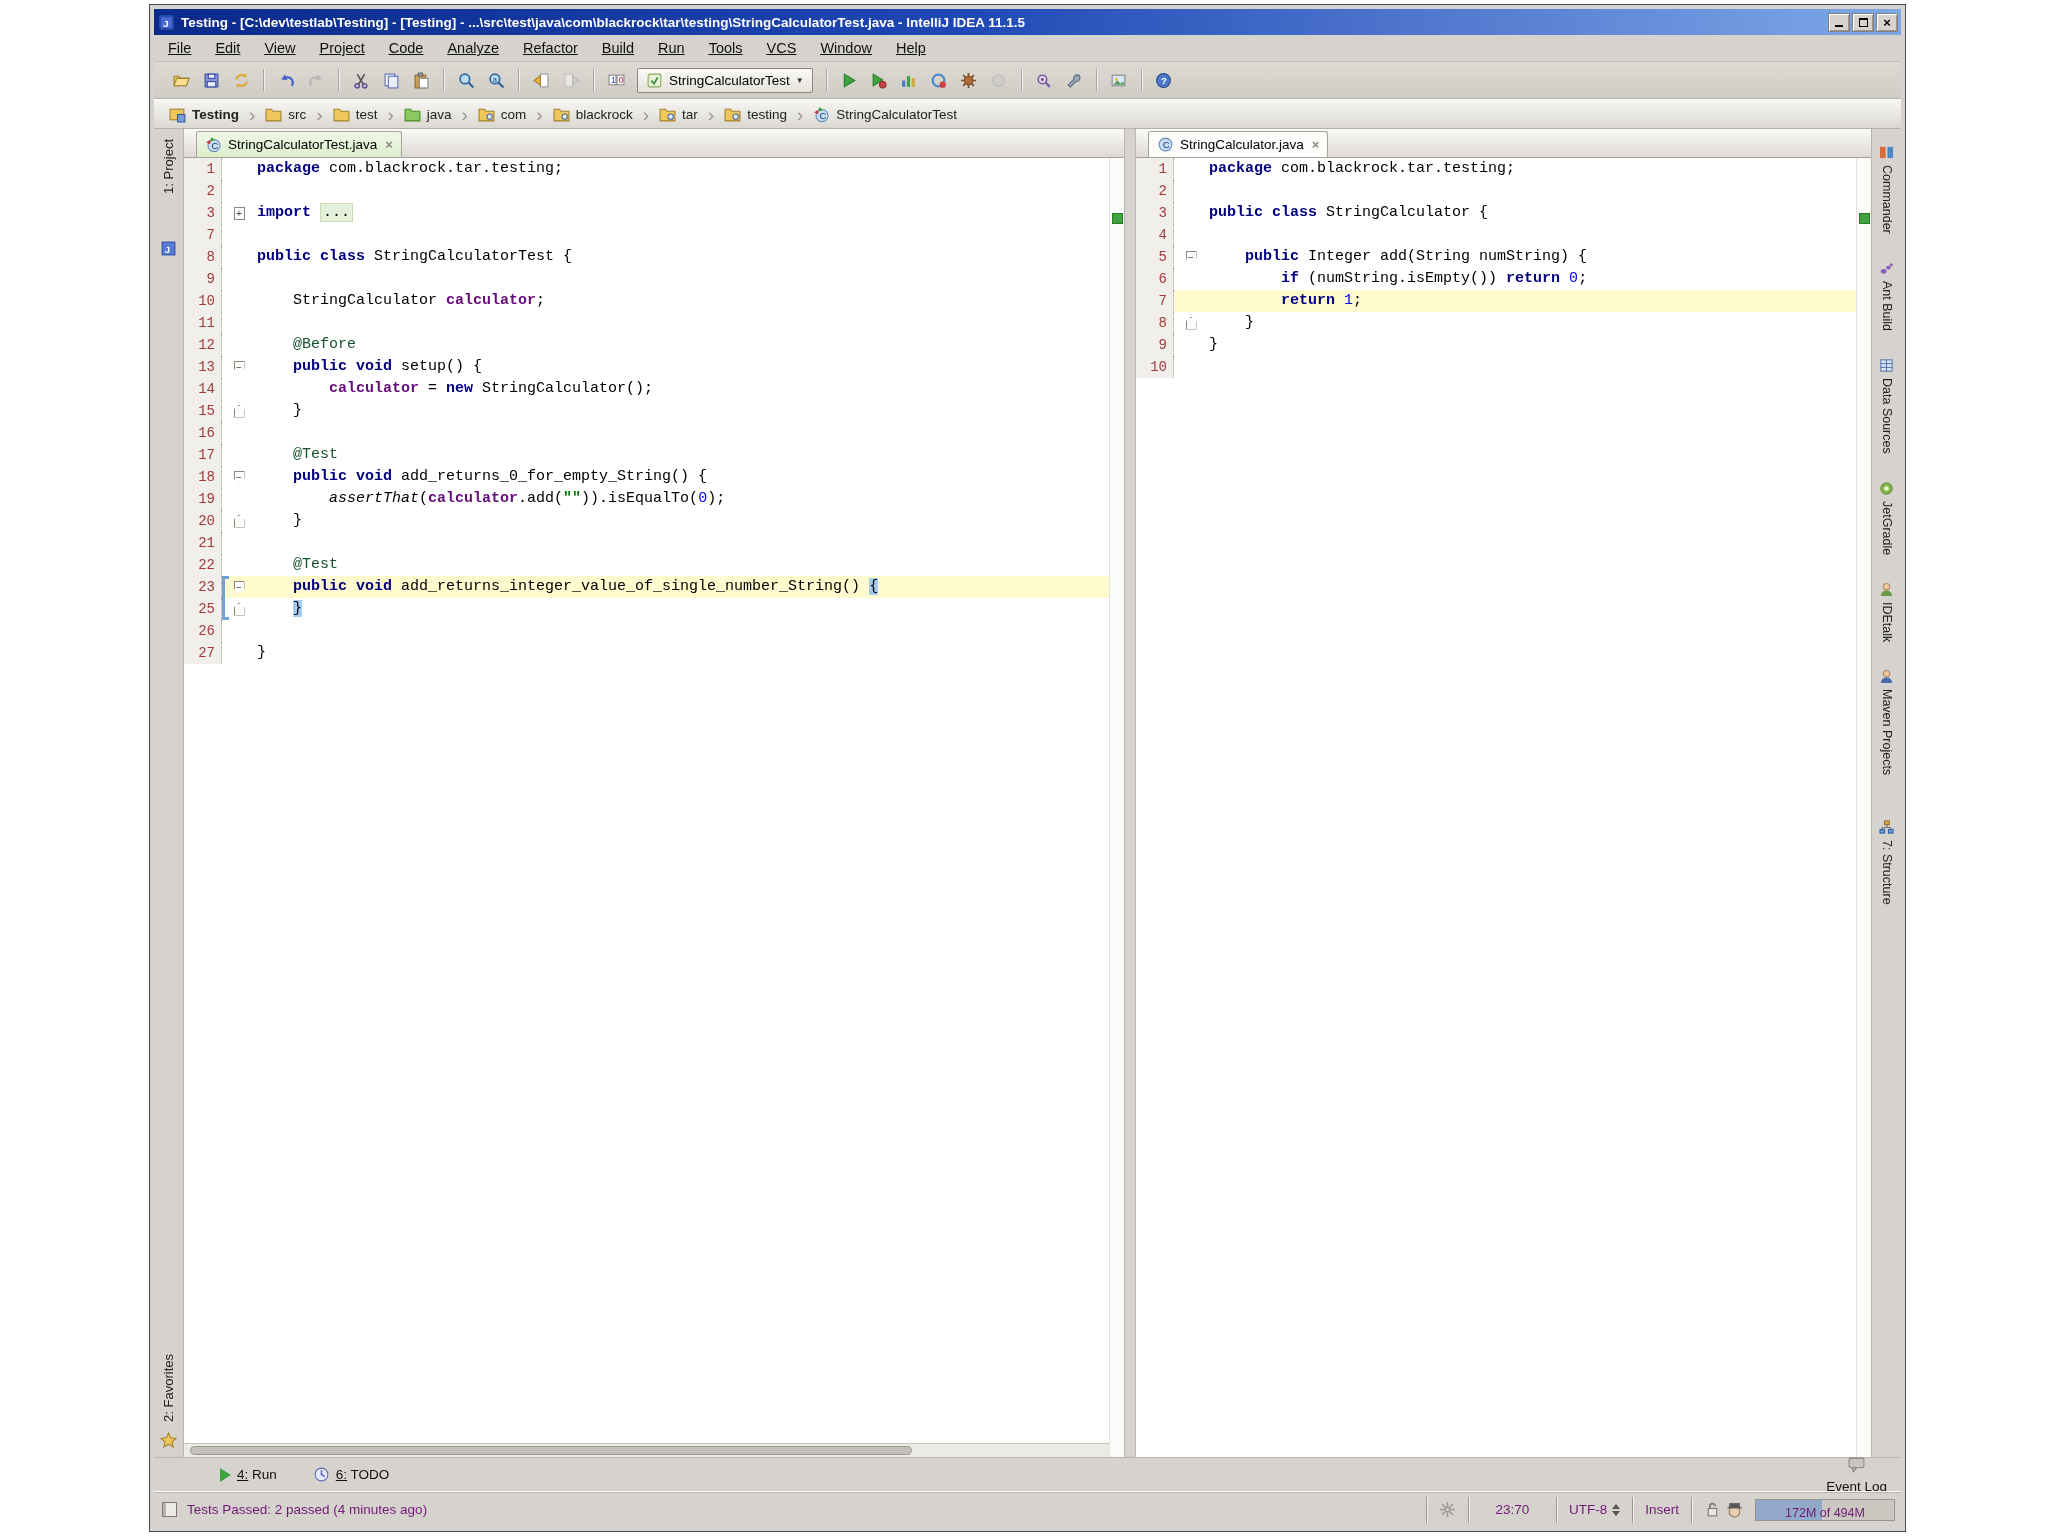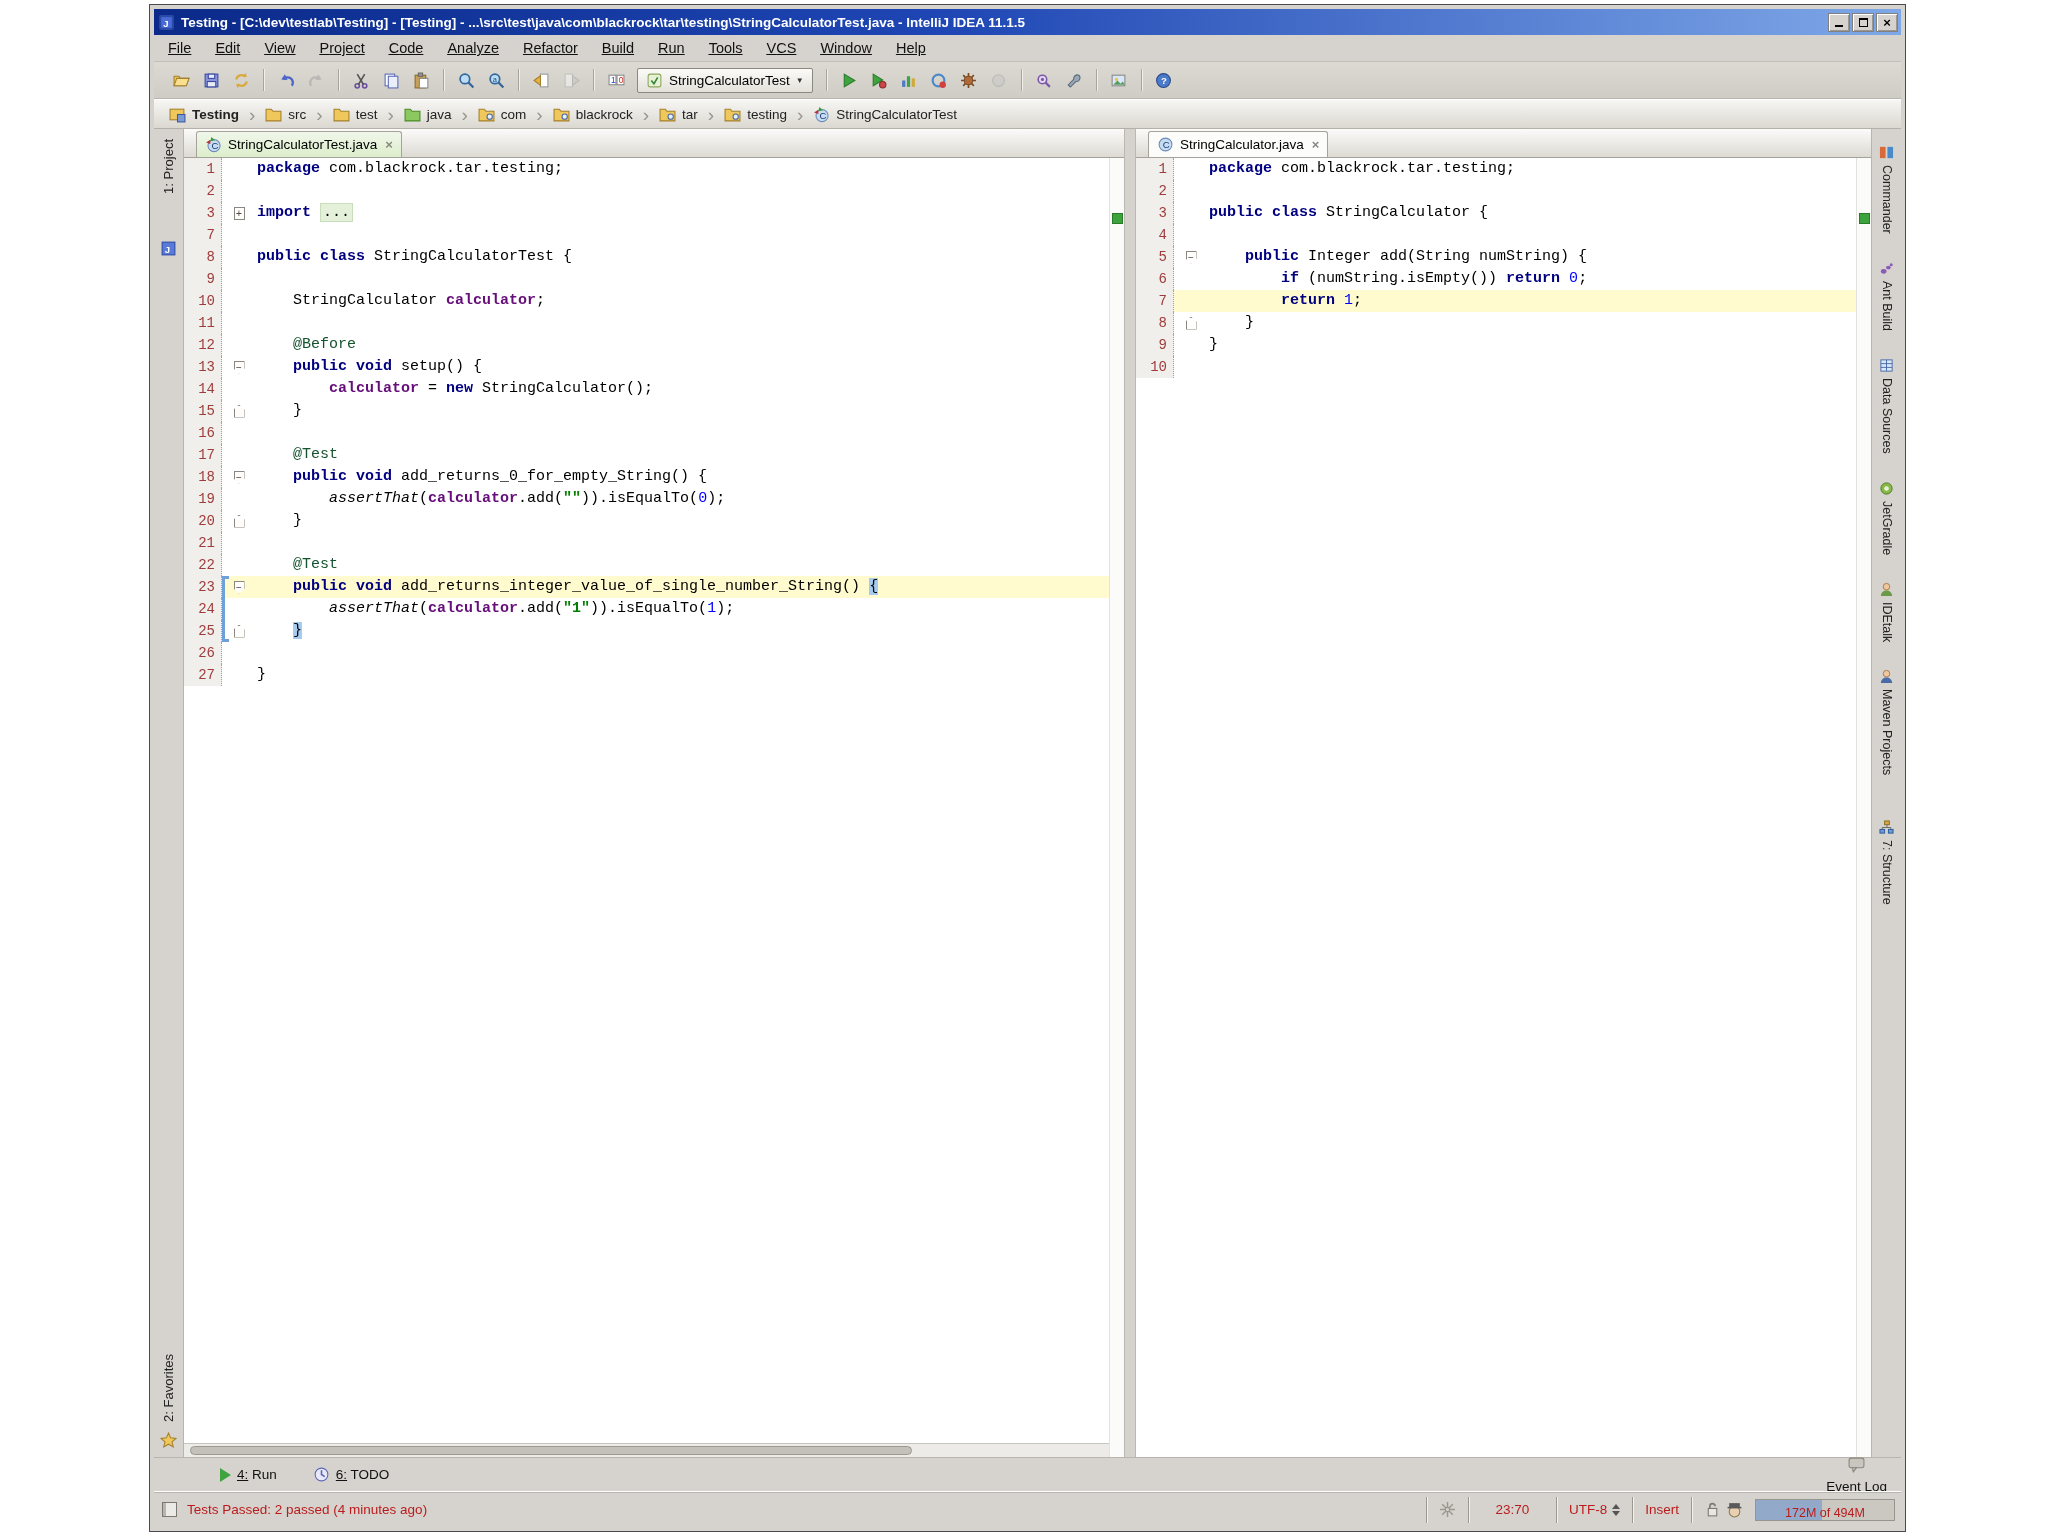--- a/index.html
+++ b/index.html
@@ -108,21 +108,21 @@
   .bottombar{height:34px;flex:none;display:flex;align-items:center;gap:36px;padding:0 14px 0 66px;
     background:#D6D3CE;border-top:1px solid #B8B5AE;font-size:13.5px;color:#111;}
   .bb-item{display:flex;align-items:center;gap:6px;}
   .bb-label{display:inline-block;}
   .bb-label::first-letter{text-decoration:underline;}
   .bb-right{margin-left:auto;display:flex;align-items:center;gap:6px;flex-direction:column;}
   .tri-run{width:0;height:0;border-left:11px solid #3FA33F;border-top:7px solid transparent;border-bottom:7px solid transparent;}
 
   
   .statusbar{height:36px;flex:none;display:flex;align-items:center;padding:0 6px 0 8px;
-    background:#D6D3CE;border-top:1px solid #FFF;box-shadow:inset 0 1px 0 #B8B5AE;font-size:13.5px;color:#b91c1c;}
+    background:#D6D3CE;border-top:1px solid #FFF;box-shadow:inset 0 1px 0 #B8B5AE;font-size:13.5px;color:#701a75;}
   .sb-toggle{width:15px;height:15px;border:1px solid #7A7870;background:#ECEAE6;margin-right:10px;
     box-shadow:inset 3px 0 0 #B8B5AE;}
   .sb-msg{flex:1;white-space:nowrap;overflow:hidden;}
   .sb-cell{display:flex;align-items:center;gap:5px;height:26px;padding:0 12px;
     border-left:1px solid #9B988F;box-shadow:inset 1px 0 0 #F2F1EE;}
   .sb-pos{min-width:88px;justify-content:center;}
   .updown{display:inline-flex;flex-direction:column;gap:2px;}
   .updown i{width:0;height:0;border-left:4px solid transparent;border-right:4px solid transparent;}
   .updown .u{border-bottom:5px solid #555;}
   .updown .d{border-top:5px solid #555;}
@@ -643,26 +643,20 @@
               </div>
               <div class="crow hl">
                 <span class="lnum">23</span>
                 <span class="brcol br-s"></span>
                 <span class="foldcol">
                   <span class="fm fm-open">−</span>
                 </span>
                 <span class="ctext"><span>    </span><span class="tk-k">public void</span><span> add_returns_integer_value_of_single_number_String() </span><span class="tk-bh">{</span></span>
               </div>
               <div class="crow">
-                <span class="lnum">24</span>
-                <span class="brcol br-m"></span>
-                <span class="foldcol"></span>
-                <span class="ctext"><span>        </span><span class="tk-i">assertThat</span><span>(</span><span class="tk-f">calculator</span><span>.add(</span><span class="tk-s">"1"</span><span>)).isEqualTo(</span><span class="tk-n">1</span><span>);</span></span>
-              </div>
-              <div class="crow">
                 <span class="lnum">25</span>
                 <span class="brcol br-e"></span>
                 <span class="foldcol">
                   <span class="fm fm-end"></span>
                 </span>
                 <span class="ctext"><span>    </span><span class="tk-bh">}</span></span>
               </div>
               <div class="crow">
                 <span class="lnum">26</span>
                 <span class="brcol"></span>

